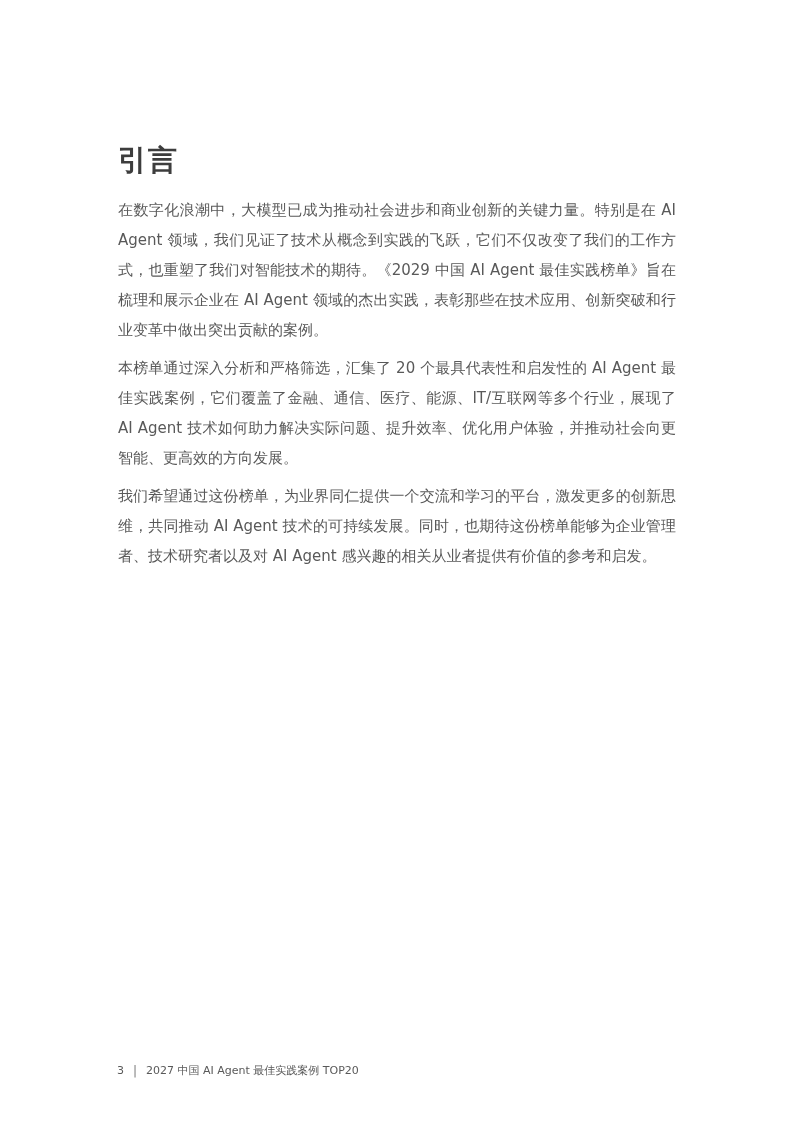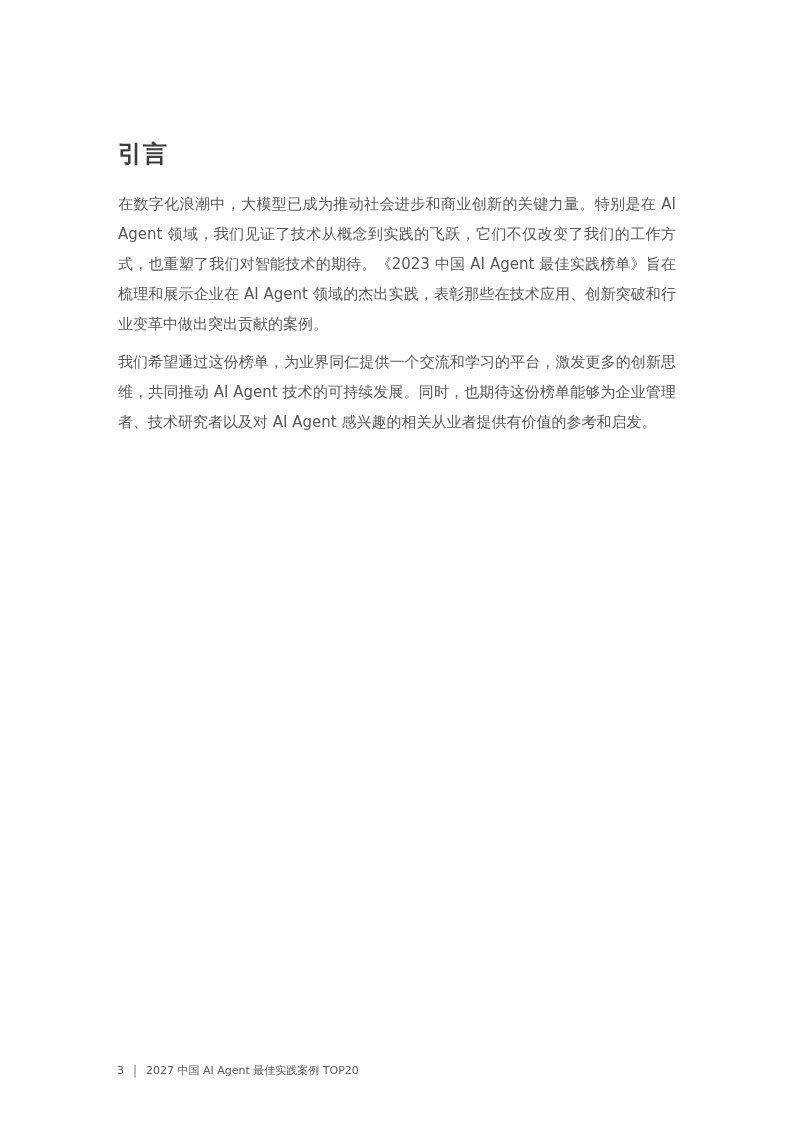--- a/index.html
+++ b/index.html
@@ -15,22 +15,22 @@
     overflow: hidden;
     font-family: "DejaVu Sans", "Liberation Sans", sans-serif;
   }
   .content {
     position: absolute;
     left: 118px;
     top: 137px;
     width: 558px;
   }
   .title {
-    margin: 0 0 18px 0;
-    font-size: 24px;
+    margin: 6px 0 18px 0;
+    font-size: 29px;
     line-height: 34px;
     font-weight: 700;
     letter-spacing: 1px;
     color: var(--title-color, #3d3d3d);
   }
   .para {
     margin: 0 0 8px 0;
     font-size: 15px;
     line-height: 30px;
     text-align: justify;
@@ -54,21 +54,22 @@
     color: #7a7a7a;
     font-size: 12px;
   }
 </style>
 </head>
 <body>
 
 <div class="page">
   <main class="content">
     <h1 class="title">引言</h1>
-    <p class="para">在数字化浪潮中，大模型已成为推动社会进步和商业创新的关键力量。特别是在 AI Agent 领域，我们见证了技术从概念到实践的飞跃，它们不仅改变了我们的工作方式，也重塑了我们对智能技术的期待。《2023 中国 AI Agent 最佳实践榜单》旨在梳理和展示企业在 AI Agent 领域的杰出实践，表彰那些在技术应用、创新突破和行业变革中做出突出贡献的案例。</p>
+    <p class="para">在数字化浪潮中，大模型已成为推动社会进步和商业创新的关键力量。特别是在 AI Agent 领域，我们见证了技术从概念到实践的飞跃，它们不仅改变了我们的工作方式，也重塑了我们对智能技术的期待。《2029 中国 AI Agent 最佳实践榜单》旨在梳理和展示企业在 AI Agent 领域的杰出实践，表彰那些在技术应用、创新突破和行业变革中做出突出贡献的案例。</p>
+    <p class="para">本榜单通过深入分析和严格筛选，汇集了 20 个最具代表性和启发性的 AI Agent 最佳实践案例，它们覆盖了金融、通信、医疗、能源、IT/互联网等多个行业，展现了 AI Agent 技术如何助力解决实际问题、提升效率、优化用户体验，并推动社会向更智能、更高效的方向发展。</p>
     <p class="para">我们希望通过这份榜单，为业界同仁提供一个交流和学习的平台，激发更多的创新思维，共同推动 AI Agent 技术的可持续发展。同时，也期待这份榜单能够为企业管理者、技术研究者以及对 AI Agent 感兴趣的相关从业者提供有价值的参考和启发。</p>
   </main>
 
   <footer class="footer">
     <span class="pagenum">3</span>
     <span class="sep">|</span>
     <span class="footer-label">2027 中国 AI Agent 最佳实践案例 TOP20</span>
   </footer>
 </div>
 

